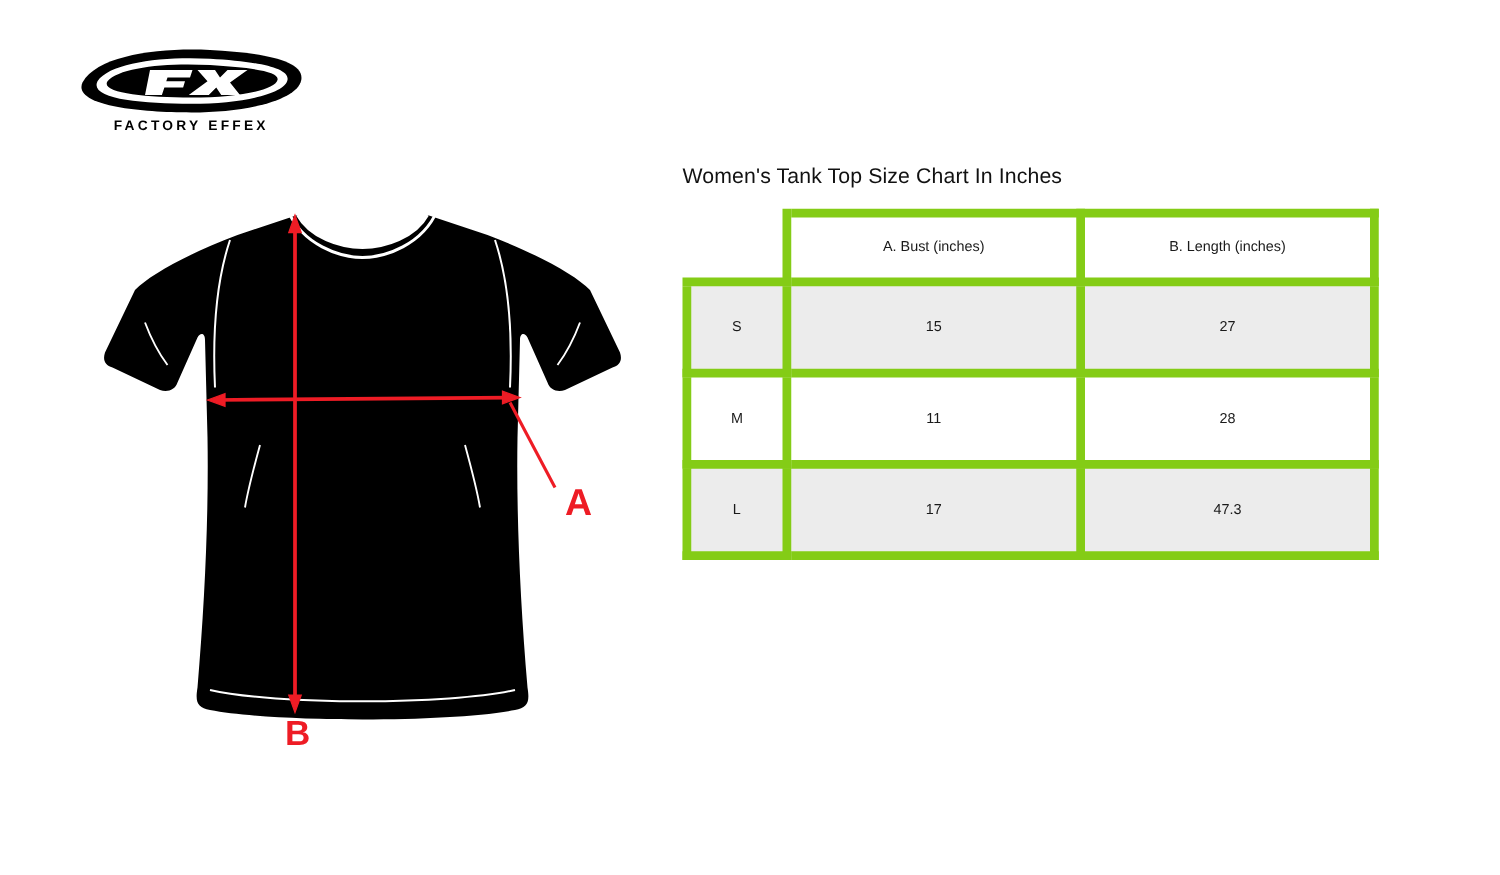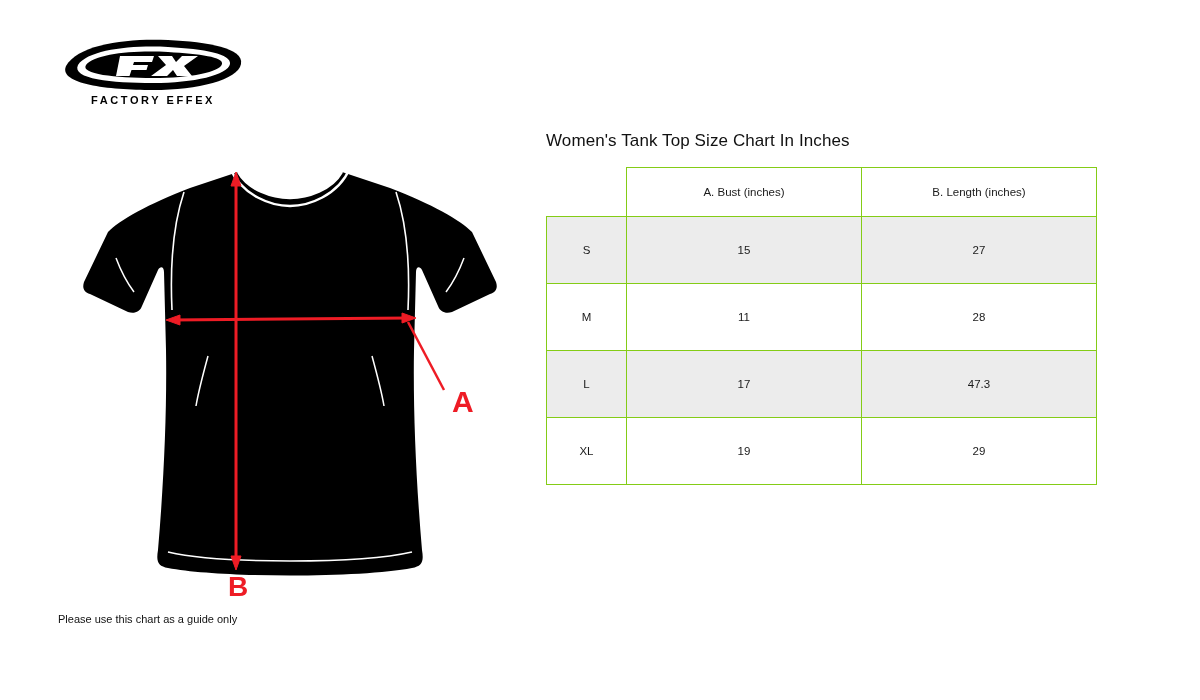--- a/index.html
+++ b/index.html
@@ -61,21 +61,21 @@
   #size-table {
     position: absolute;
     left: 546px;
     top: 167px;
     border-collapse: collapse;
     table-layout: fixed;
     width: 550px;
     font-size: 11.5px;
   }
   #size-table th, #size-table td {
-    border: 1px solid #84cc16;
+    border: 7px solid #84cc16;
     text-align: center;
     vertical-align: middle;
     font-weight: normal;
     color: #1a1a1a;
   }
   #size-table thead th {
     height: 46px;
     background: #ffffff;
     font-size: 11.5px;
   }
@@ -169,21 +169,20 @@
     <g stroke="#ee1c25" fill="#ee1c25">
       <line x1="176" y1="30" x2="176" y2="412" stroke-width="3"></line>
       <polygon points="176,22 171,36 181,36"></polygon>
       <polygon points="176,420 171,406 181,406"></polygon>
     </g>
     <text x="168" y="446" font-family="'Liberation Sans', sans-serif" font-size="28" font-weight="bold" fill="#ee1c25">B</text>
   </svg>
 </div>
 
 <div id="disclaimer">
-  <div>Please use this chart as a guide only</div>
 </div>
 
 <div id="chart-title">Women's Tank Top Size Chart In Inches</div>
 
 <table id="size-table">
   <colgroup>
     <col class="c0">
       <col class="c1">
       <col class="c2">
   </colgroup>
@@ -203,19 +202,14 @@
     <tr>
       <td>M</td>
       <td>11</td>
       <td>28</td>
     </tr>
     <tr class="shaded">
       <td>L</td>
       <td>17</td>
       <td>47.3</td>
     </tr>
-    <tr>
-      <td>XL</td>
-      <td>19</td>
-      <td>29</td>
-    </tr>
   </tbody>
 </table>
 
 </body></html>

